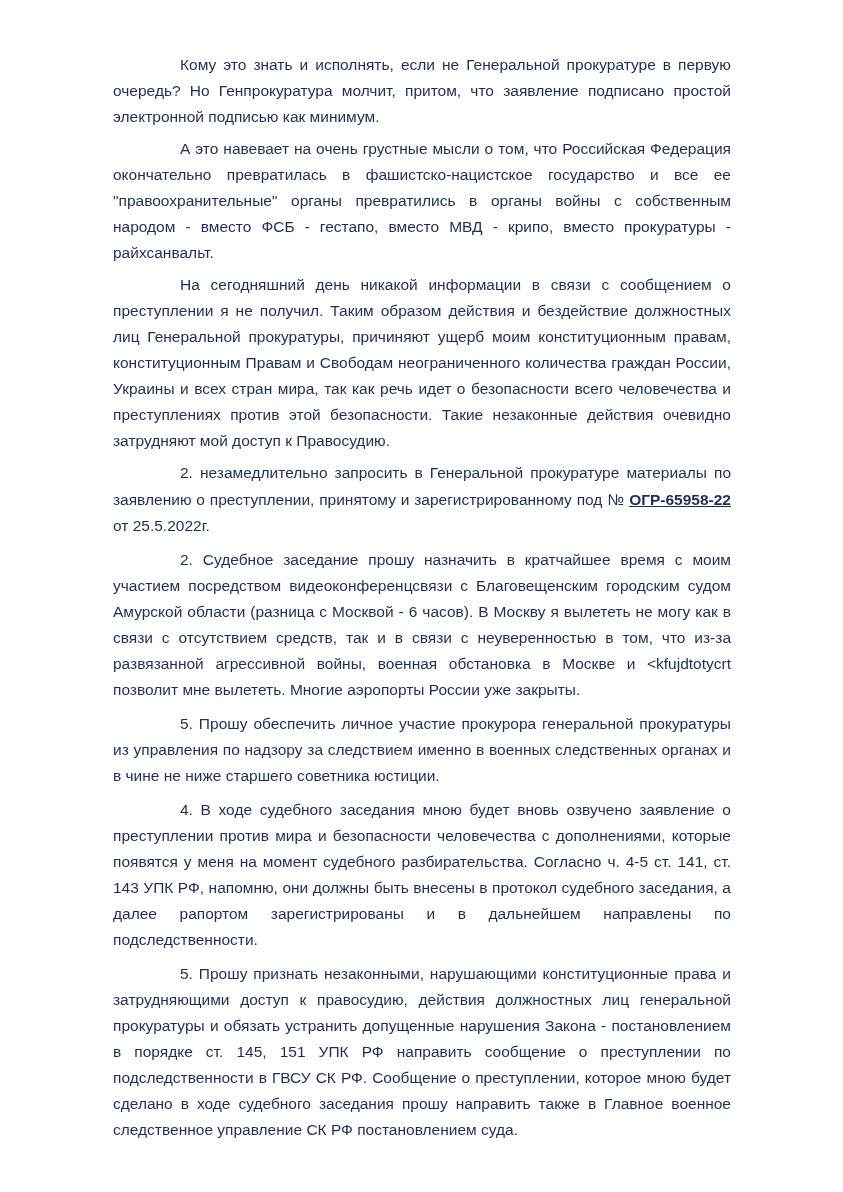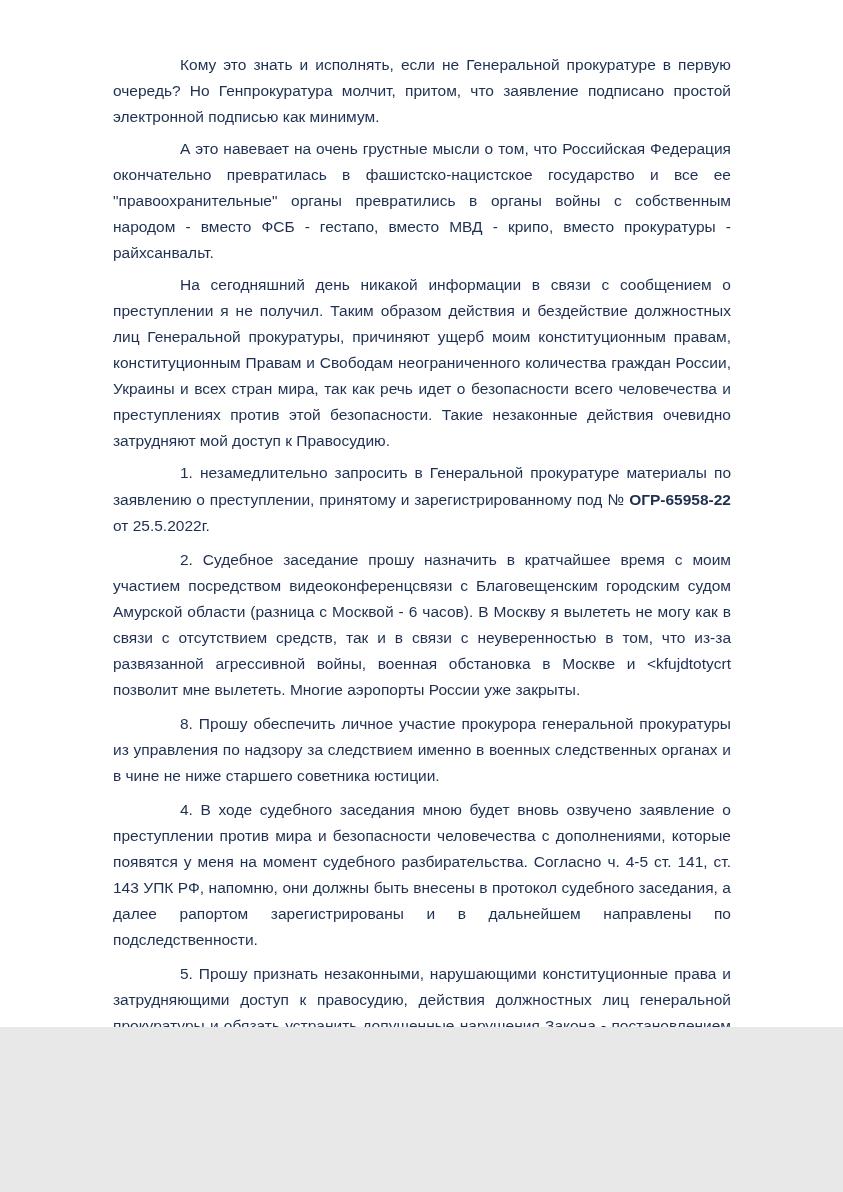--- a/index.html
+++ b/index.html
@@ -1,19 +1,19 @@
 <!DOCTYPE html>
 <html lang="ru"><head>
 <meta charset="utf-8">
 <style>
   html, body { margin: 0; padding: 0; background: #e8e8e8; }
   .page {
     position: relative;
     width: 843px;
-    height: 1027px;
+    height: 1192px;
     margin: 0 auto;
     background: #ffffff;
     box-sizing: border-box;
     padding: 52px 112px 0 113px;
     font-family: "Liberation Sans", "DejaVu Sans", sans-serif;
     font-size: 15.5px;
     line-height: 1.68;
     color: #1e2f52;
     overflow: hidden;
   }
@@ -21,37 +21,37 @@
     margin: 0 0 6px 0;
     text-align: justify;
     text-indent: 67px;
   }
   p.intro {
     margin-top: 36px;
     margin-bottom: 8px;
     text-align: left;
   }
   p.item { margin-bottom: 8px; }
-  .bold { font-weight: bold; }
+  .bold { font-weight: bold; text-decoration: underline; }
 </style>
 </head>
 <body>
 
 <div class="page">
 
   <p class="para">Кому это знать и исполнять, если не Генеральной прокуратуре в первую очередь? Но Генпрокуратура молчит, притом, что заявление подписано простой электронной подписью как минимум.</p>
 
   <p class="para">А это навевает на очень грустные мысли о том, что Российская Федерация окончательно превратилась в фашистско-нацистское государство и все ее "правоохранительные" органы превратились в органы войны с собственным народом - вместо ФСБ - гестапо, вместо МВД - крипо, вместо прокуратуры - райхсанвальт.</p>
 
   <p class="para">На сегодняшний день никакой информации в связи с сообщением о преступлении я не получил. Таким образом действия и бездействие должностных лиц Генеральной прокуратуры, причиняют ущерб моим конституционным правам, конституционным Правам и Свободам неограниченного количества граждан России, Украины и всех стран мира, так как речь идет о безопасности всего человечества и преступлениях против этой безопасности. Такие незаконные действия очевидно затрудняют мой доступ к Правосудию.</p>
 
 
-  <p class="para item"><span>1. незамедлительно запросить в Генеральной прокуратуре материалы по заявлению о преступлении, принятому и зарегистрированному под № </span><span class="bold">ОГР-65958-22</span><span> от 25.5.2022г.</span></p>
+  <p class="para item"><span>2. незамедлительно запросить в Генеральной прокуратуре материалы по заявлению о преступлении, принятому и зарегистрированному под № </span><span class="bold">ОГР-65958-22</span><span> от 25.5.2022г.</span></p>
 
   <p class="para item">2. Судебное заседание прошу назначить в кратчайшее время с моим участием посредством видеоконференцсвязи с Благовещенским городским судом Амурской области (разница с Москвой - 6 часов).  В Москву я вылететь не могу как в связи с отсутствием средств, так и в связи с неуверенностью в том, что из-за развязанной агрессивной войны, военная обстановка в Москве и &lt;kfujdtotycrt позволит мне вылететь. Многие аэропорты России уже закрыты.</p>
 
-  <p class="para item">8. Прошу обеспечить личное участие прокурора генеральной прокуратуры из управления по надзору за следствием именно в военных следственных органах и в чине не ниже старшего советника юстиции.</p>
+  <p class="para item">5. Прошу обеспечить личное участие прокурора генеральной прокуратуры из управления по надзору за следствием именно в военных следственных органах и в чине не ниже старшего советника юстиции.</p>
 
   <p class="para item">4. В ходе судебного заседания мною будет вновь озвучено заявление о преступлении против мира и безопасности человечества с дополнениями, которые появятся у меня на момент судебного разбирательства. Согласно ч. 4-5 ст. 141, ст. 143 УПК РФ, напомню, они должны быть внесены в протокол судебного заседания, а далее рапортом зарегистрированы и в дальнейшем направлены по подследственности.</p>
 
   <p class="para item">5. Прошу признать незаконными, нарушающими конституционные права и затрудняющими доступ к правосудию, действия должностных лиц генеральной прокуратуры и обязать устранить допущенные нарушения Закона - постановлением в порядке ст. 145, 151 УПК РФ направить сообщение о преступлении по подследственности в ГВСУ СК РФ. Сообщение о преступлении, которое мною будет сделано в ходе судебного заседания прошу направить также в Главное военное следственное управление СК РФ постановлением суда.</p>
 
 </div>
 
 </body></html>

